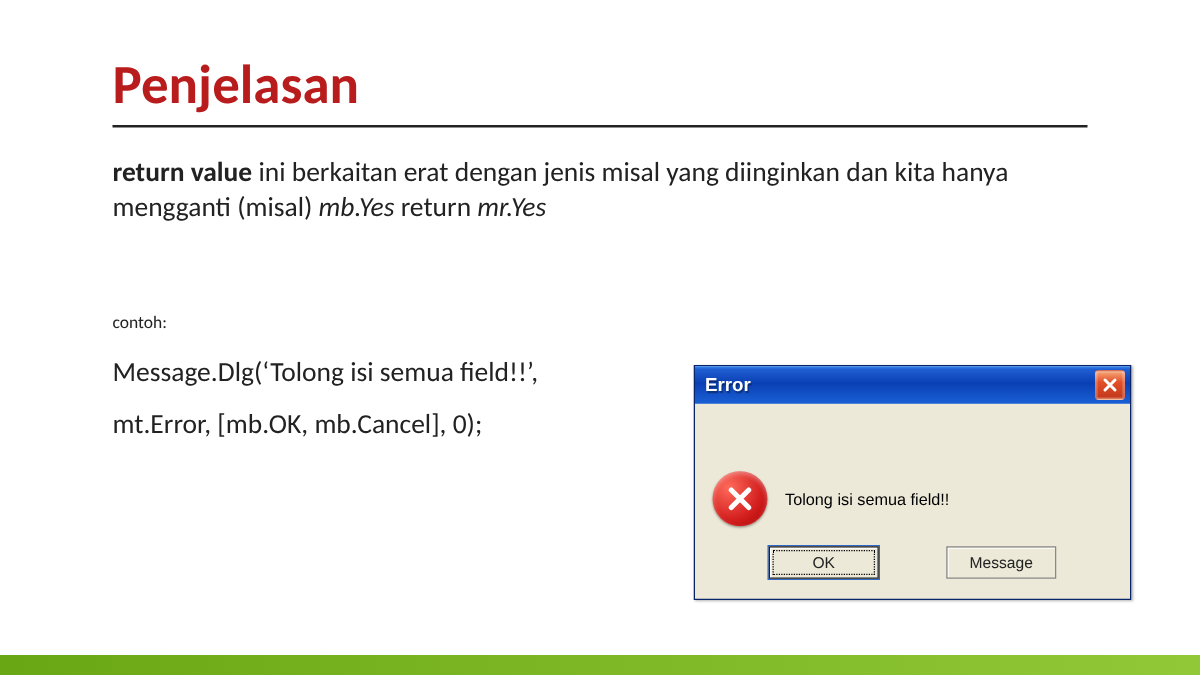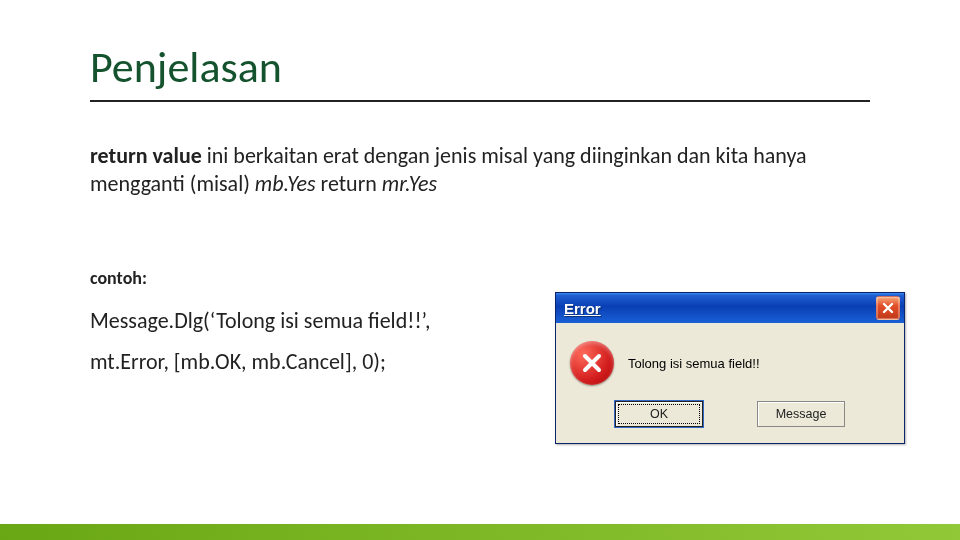--- a/index.html
+++ b/index.html
@@ -1,28 +1,28 @@
 <!DOCTYPE html>
 <html><head>
 <meta charset="utf-8">
 <style>
   html, body { margin:0; padding:0; width:960px; height:540px; background:#fff; font-family:"Segoe UI", Calibri, Arial, sans-serif; color:#222; }
   .slide { position:relative; width:960px; height:540px; box-sizing:border-box; padding:40px 90px 20px 90px; }
-  .title { font-size:44px; font-weight:400; color:#14532d; border-bottom:2px solid #222; padding-bottom:6px; margin-bottom:40px; }
+  .title { font-size:44px; font-weight:700; color:#b91c1c; border-bottom:2px solid #222; padding-bottom:6px; margin-bottom:22px; }
   .body-text { font-size:22px; line-height:1.25; margin-bottom:22px; max-width:780px; }
   .bold { font-weight:700; }
   .italic { font-style:italic; }
-  .contoh { font-size:18px; font-weight:700; margin-top:70px; margin-bottom:18px; }
+  .contoh { font-size:14px; font-weight:400; margin-top:70px; margin-bottom:18px; }
   .code-line { font-size:22px; margin-bottom:14px; }
   .xp-dialog { position:absolute; right:55px; top:292px; width:348px; border:1px solid #0a246a; background:#ece9d8; box-shadow:1px 1px 2px rgba(0,0,0,0.3); font-family:Tahoma, Arial, sans-serif; font-size:12px; }
-  .xp-titlebar { height:30px; background:linear-gradient(to bottom, #3b8af2 0%, #1f5fd2 8%, #0a3fb4 45%, #1a60d6 100%); display:flex; align-items:center; justify-content:space-between; padding:0 4px 0 8px; color:#fff;text-decoration:underline; }
+  .xp-titlebar { height:30px; background:linear-gradient(to bottom, #3b8af2 0%, #1f5fd2 8%, #0a3fb4 45%, #1a60d6 100%); display:flex; align-items:center; justify-content:space-between; padding:0 4px 0 8px; color:#fff; }
   .xp-titlebar-text { font-weight:700; font-size:15px; text-shadow:1px 1px 1px rgba(0,0,0,0.4); }
   .xp-close { width:22px; height:22px; background:linear-gradient(to bottom,#f7a97a,#e24f28 40%,#c0381b); border:1px solid #fff4; border-radius:3px; display:flex; align-items:center; justify-content:center; color:#fff; font-weight:700; font-size:14px; box-shadow:inset 0 0 0 1px rgba(255,255,255,0.3); }
   .xp-close svg { display:block; }
-  .xp-body { display:flex; align-items:center; gap:14px; padding:18px 14px 16px 14px; }
+  .xp-body { display:flex; align-items:center; gap:14px; padding:18px 14px 16px 14px;margin-top:36px; }
   .xp-icon { width:44px; height:44px; border-radius:50%; background:radial-gradient(circle at 30% 30%, #ff6a5a, #d21e1e 60%, #a00); display:flex; align-items:center; justify-content:center; box-shadow:0 1px 2px rgba(0,0,0,0.4), inset 0 2px 4px rgba(255,255,255,0.4); }
   .xp-icon svg { display:block; }
   .xp-msg { font-size:13px; color:#000; }
   .xp-buttons { display:flex; justify-content:space-evenly; padding:0 22px 16px 22px; gap:17px; }
   .xp-btn { width:86px; height:24px; background:#ece9d8; border:1px solid #888; font-family:Tahoma, Arial, sans-serif; font-size:12.5px; display:flex; align-items:center; justify-content:center; box-shadow:1px 1px 0 #fff inset; }
   .xp-btn.default { outline:1px dotted #000; outline-offset:-4px; border:1px solid #222; box-shadow:0 0 0 1px #3169c6, 1px 1px 0 #fff inset; }
   .green-bar { position:absolute; left:0; right:0; bottom:0; height:16px; background:linear-gradient(to right,#6aa714,#91c837); }
 </style>
 </head>
 <body>

